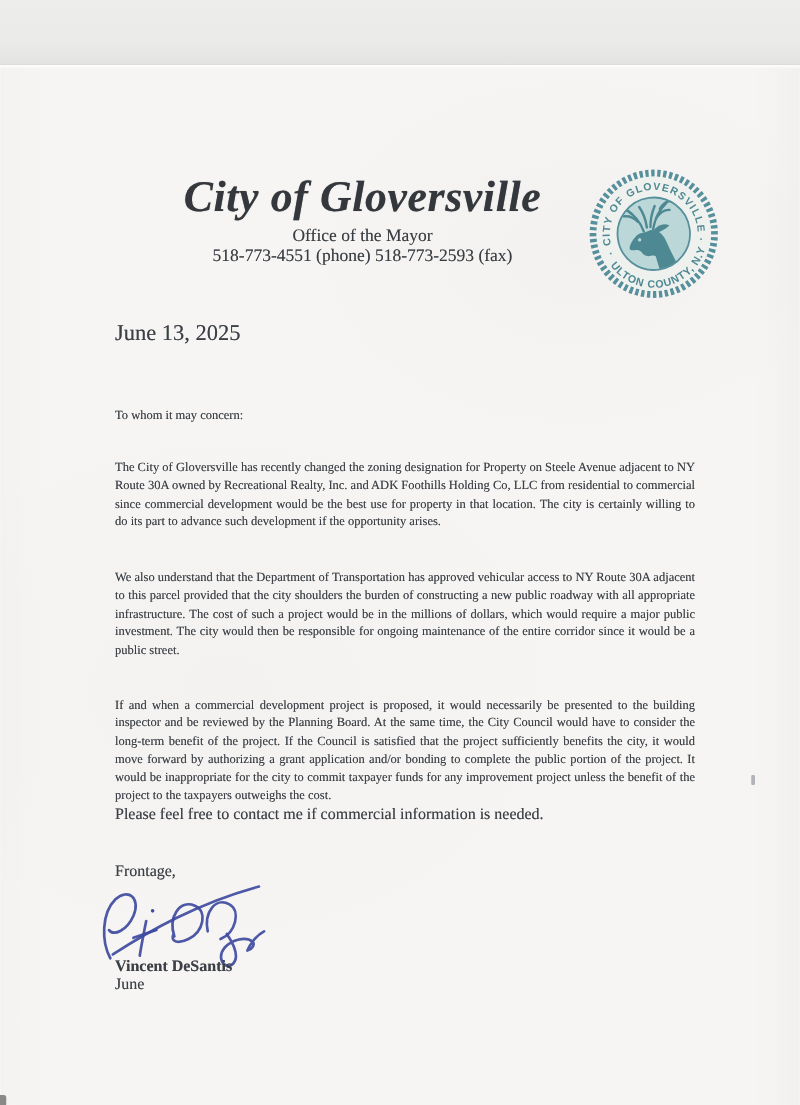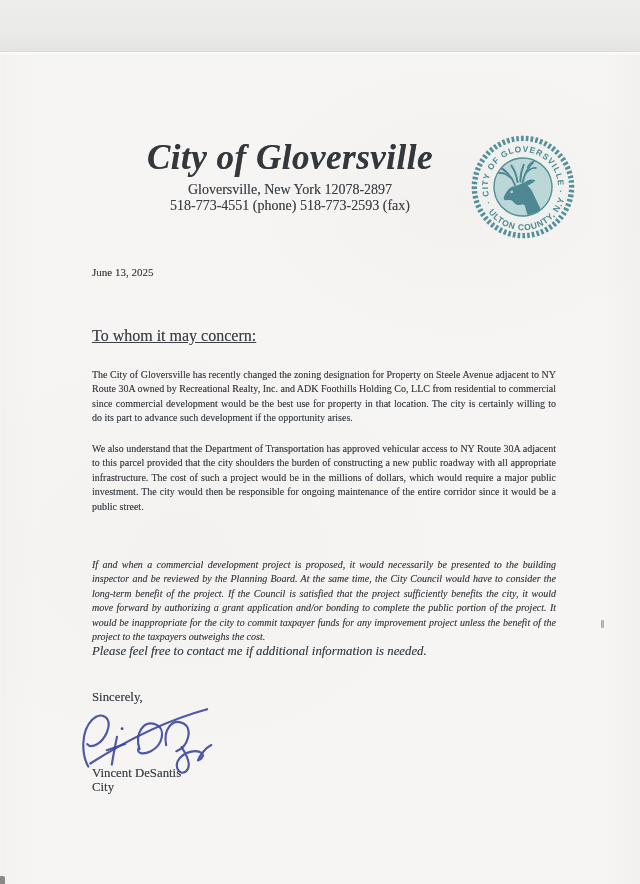--- a/index.html
+++ b/index.html
@@ -35,49 +35,49 @@
   }
   .lh-line{font-size:14px;line-height:15.6px;color:#3a3e43;text-shadow:0 0 0.5px rgba(58,62,67,0.5);}
 
   
   .seal{left:466px;top:78px;width:114px;height:114px;transform:rotate(-2deg);}
   .seal text{font-family:"Liberation Sans","DejaVu Sans",sans-serif;font-weight:700;fill:#4e8893;}
   .seal-top-text{font-size:8.8px;letter-spacing:1px;}
   .seal-bottom-text{font-size:9px;letter-spacing:0.7px;}
 
   
-  .date-line{left:92px;top:214px;font-size:11px;}
-  .salutation{left:92px;top:275px;font-size:16px;text-decoration:underline;}
+  .date-line{left:92px;top:204px;font-size:18px;}
+  .salutation{left:92px;top:275px;font-size:10px;}
   .para{left:92px;width:464px;font-size:10px;line-height:14.4px;text-align:justify;margin:0;}
   .p1{top:316px;}
-  .p2{top:390px;}
-  .p3wrap{left:92px;top:506px;width:464px;font-style:italic;}
+  .p2{top:404px;}
+  .p3wrap{left:92px;top:506px;width:464px;}
   .p3wrap .para{position:static;left:auto;top:auto;}
   .contact-line{font-size:12.8px;line-height:14.4px;text-align:left;margin:0;}
   .closing{left:92px;top:638px;font-size:12.8px;}
   .signature{left:78px;top:650px;width:164px;height:80px;}
   .sig-stroke{fill:none;stroke:#3e4a9f;stroke-width:2.1;stroke-linecap:round;stroke-linejoin:round;opacity:0.92;}
-  .signer-name{left:92px;top:714px;font-size:12.8px;}
+  .signer-name{left:92px;top:714px;font-size:12.8px;font-weight:bold;}
   .signer-title{left:92px;top:728px;font-size:12.8px;}
 
   
   .artifact-dash{left:601px;top:568px;width:3px;height:8px;background:#8f9196;opacity:0.65;border-radius:1px;}
   .artifact-corner{left:0px;top:824px;width:5px;height:9px;background:#6e6e6e;opacity:0.8;border-radius:0 2px 2px 0;}
 </style>
 </head>
 <body>
 
 <div class="scan">
   <div class="scan-top-strip"></div>
 
   <div class="page">
 
     <header class="abs letterhead">
       <h1 class="lh-title">City of Gloversville</h1>
-      <div class="lh-line">Gloversville, New York 12078-2897</div>
+      <div class="lh-line">Office of the Mayor</div>
       <div class="lh-line">518-773-4551 (phone) 518-773-2593 (fax)</div>
     </header>
 
     <svg class="abs seal" viewBox="0 0 120 120" aria-hidden="true">
       <defs>
         <path id="arcTop" d="M25.2,72.7 A37,37 0 1 1 94.8,72.7" fill="none"></path>
         <path id="arcBot" d="M19,79 A45,45 0 0 0 101,79" fill="none"></path>
         <clipPath id="discClip">
             <circle cx="60" cy="60" r="30"></circle>
           </clipPath>
@@ -113,35 +113,35 @@
     <div class="abs ink date-line">June 13, 2025</div>
 
     <div class="abs ink salutation">To whom it may concern:</div>
 
     <p class="abs ink para p1">The City of Gloversville has recently changed the zoning designation for Property on Steele Avenue adjacent to NY Route 30A owned by Recreational Realty, Inc. and ADK Foothills Holding Co, LLC from residential to commercial since commercial development would be the best use for property in that location. The city is certainly willing to do its part to advance such development if the opportunity arises.</p>
 
     <p class="abs ink para p2">We also understand that the Department of Transportation has approved vehicular access to NY Route 30A adjacent to this parcel provided that the city shoulders the burden of constructing a new public roadway with all appropriate infrastructure. The cost of such a project would be in the millions of dollars, which would require a major public investment. The city would then be responsible for ongoing maintenance of the entire corridor since it would be a public street.</p>
 
     <div class="abs p3wrap">
       <p class="ink para">If and when a commercial development project is proposed, it would necessarily be presented to the building inspector and be reviewed by the Planning Board. At the same time, the City Council would have to consider the long-term benefit of the project. If the Council is satisfied that the project sufficiently benefits the city, it would move forward by authorizing a grant application and/or bonding to complete the public portion of the project. It would be inappropriate for the city to commit taxpayer funds for any improvement project unless the benefit of the project to the taxpayers outweighs the cost.</p>
-      <p class="ink contact-line">Please feel free to contact me if additional information is needed.</p>
+      <p class="ink contact-line">Please feel free to contact me if commercial information is needed.</p>
     </div>
 
-    <div class="abs ink closing">Sincerely,</div>
+    <div class="abs ink closing">Frontage,</div>
 
     <svg class="abs signature" viewBox="0 0 160 78" aria-hidden="true">
       <path class="sig-stroke" d="M10,63 C3,50 3,28 14,17 C24,8 34,16 28,30 C23,41 13,46 9,41"></path>
       <path class="sig-stroke" d="M12,60 C40,42 78,20 126,7"></path>
       <path class="sig-stroke" d="M38,34 C36,44 34,54 33,61"></path>
       <path class="sig-stroke" d="M28,47 L46,41"></path>
       <circle cx="43" cy="26" r="1.4" fill="#3e4a9f"></circle>
       <path class="sig-stroke" d="M60,46 C55,31 64,17 76,22 C86,26 83,42 71,48 C63,52 57,50 59,45"></path>
       <path class="sig-stroke" d="M86,42 C83,27 92,15 103,21 C112,26 108,43 96,48"></path>
       <path class="sig-stroke" d="M101,44 C107,53 111,63 105,68 C99,72 93,63 99,55 C105,48 116,46 121,50 C123,52 121,56 117,57 C119,52 124,45 130,42"></path>
     </svg>
 
     <div class="abs ink signer-name">Vincent DeSantis</div>
-    <div class="abs ink signer-title">City</div>
+    <div class="abs ink signer-title">June</div>
 
     <div class="abs artifact-dash"></div>
     <div class="abs artifact-corner"></div>
   </div>
 </div>
 
 </body></html>

